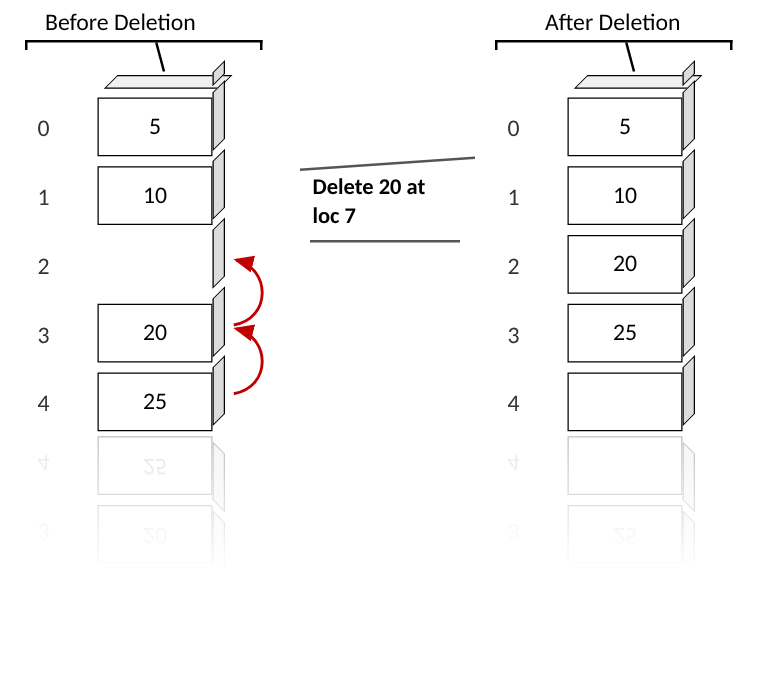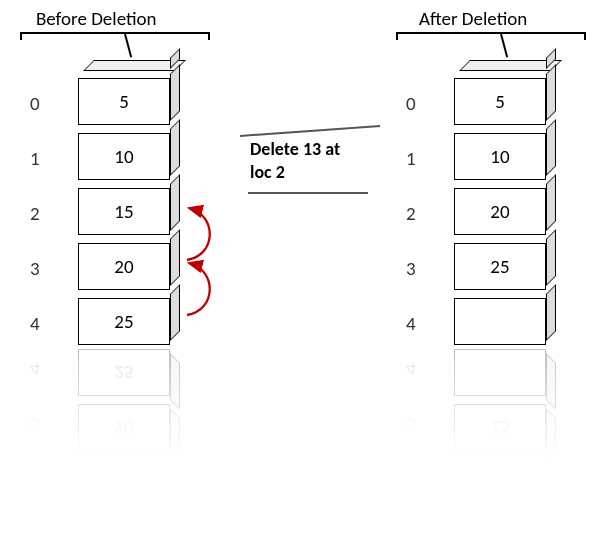--- a/index.html
+++ b/index.html
@@ -126,21 +126,21 @@
   .refl-grad {
     position: absolute;
     background: linear-gradient(to bottom, rgba(255,255,255,0) 0%, rgba(255,255,255,1) 90%);
     pointer-events: none;
   }
 </style>
 </head>
 <body>
 
 <div class="title" style="left:36px; top:7px;">Before Deletion</div>
-<div class="title" style="left:419px; top:7px;text-align:right;">After Deletion</div>
+<div class="title" style="left:436px; top:7px;text-align:right;">After Deletion</div>
 
 <div class="bracket" style="left:20px; top:32px; width:190px;">
   <div class="bracket-line"></div>
   <div class="bracket-down" style="margin-left:20px;"></div>
 </div>
 <div class="bracket" style="left:396px; top:32px; width:190px;">
   <div class="bracket-line"></div>
   <div class="bracket-down" style="margin-left:20px;"></div>
 </div>
 
@@ -158,23 +158,20 @@
       </div>
   </div>
   <div class="cell3d" style="left:78px; top:125px;">
     <div class="cell-side"></div>
       <div class="cell-face">
         <span>10</span>
       </div>
   </div>
   <div class="cell3d" style="left:78px; top:180px;">
     <div class="cell-side"></div>
-      <div class="cell-face">
-        <span>15</span>
-      </div>
   </div>
   <div class="cell3d" style="left:78px; top:235px;">
     <div class="cell-side"></div>
       <div class="cell-face">
         <span>20</span>
       </div>
   </div>
   <div class="cell3d" style="left:78px; top:290px;">
     <div class="cell-side"></div>
       <div class="cell-face">
@@ -227,22 +224,22 @@
   <span class="idx" style="left:406px; top:92px;">0</span>
   <span class="idx" style="left:406px; top:147px;">1</span>
   <span class="idx" style="left:406px; top:202px;">2</span>
   <span class="idx" style="left:406px; top:257px;">3</span>
   <span class="idx" style="left:406px; top:312px;">4</span>
 </div>
 
 <div>
   <div class="cap-line cap-line-top" style="left:240px; top:130px;"></div>
   <div class="caption" style="left:250px; top:138px;">
-    <span>Delete 13 at</span><br>
-    <span>loc 2</span>
+    <span>Delete 20 at</span><br>
+    <span>loc 7</span>
   </div>
   <div class="cap-line cap-line-bottom" style="left:248px; top:192px;"></div>
 </div>
 
 <svg class="arrow" style="left:175px; top:190px;" width="80" height="160">
   <defs>
     <marker id="ah" markerWidth="8" markerHeight="8" refX="6" refY="3" orient="auto">
       <path d="M0,0 L7,3 L0,6 Z" fill="#c00000"></path>
     </marker>
   </defs>

